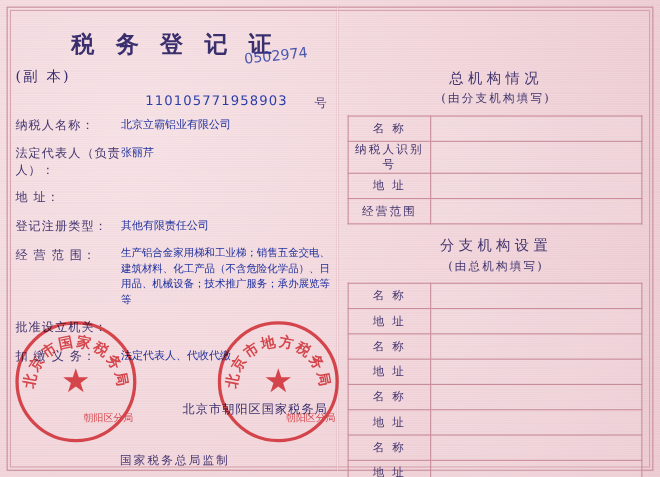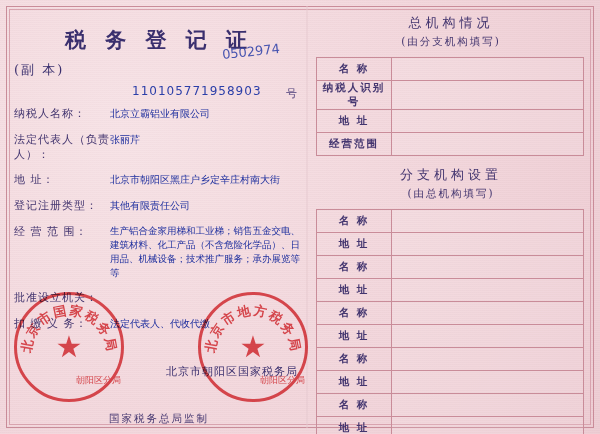--- a/index.html
+++ b/index.html
@@ -148,37 +148,37 @@
   #stamp-local{left:198px;top:292px;width:104px;height:104px;}
 
   
   .right{
     position:absolute;left:316px;top:14px;width:270px;height:406px;
   }
   .rhead{
     text-align:center;
     font-family:"DejaVu Serif", serif;
     color:#43356f;
+    margin-top:48px;
   }
   .rhead .h1{font-size:13px;letter-spacing:4px;}
   .rhead .h2{font-size:10.5px;letter-spacing:2px;margin-top:3px;}
   table.grid{
     width:268px;border-collapse:collapse;margin-top:8px;
     table-layout:fixed;
   }
   table.grid td{
     border:1px solid #c98c99;
     height:22px;
     font-family:"DejaVu Serif", serif;
     font-size:10.5px;
     color:#43356f;
     text-align:center;
     letter-spacing:2px;
     padding:0;
-    font-weight:bold;
   }
   table.grid td.cellname{width:74px;}
   table.grid td.cellval{background:rgba(255,255,255,0.10);}
   .section2{
     text-align:center;margin-top:10px;
     font-family:"DejaVu Serif", serif;color:#43356f;
   }
   .section2 .h1{font-size:13px;letter-spacing:4px;}
   .section2 .h2{font-size:10.5px;letter-spacing:2px;margin-top:3px;}
 </style>
@@ -203,21 +203,20 @@
       <div class="row">
         <div class="label">纳税人名称：</div>
         <div class="value">北京立霸铝业有限公司</div>
       </div>
       <div class="row">
         <div class="label">法定代表人（负责人）：</div>
         <div class="value">张丽芹</div>
       </div>
       <div class="row">
         <div class="label">地        址：</div>
-        <div class="value">北京市朝阳区黑庄户乡定辛庄村南大街</div>
       </div>
       <div class="row">
         <div class="label">登记注册类型：</div>
         <div class="value">其他有限责任公司</div>
       </div>
       <div class="row">
         <div class="label">经 营 范 围：</div>
         <div class="value small">生产铝合金家用梯和工业梯；销售五金交电、建筑材料、化工产品（不含危险化学品）、日用品、机械设备；技术推广服务；承办展览等等</div>
       </div>
       <div class="row">

